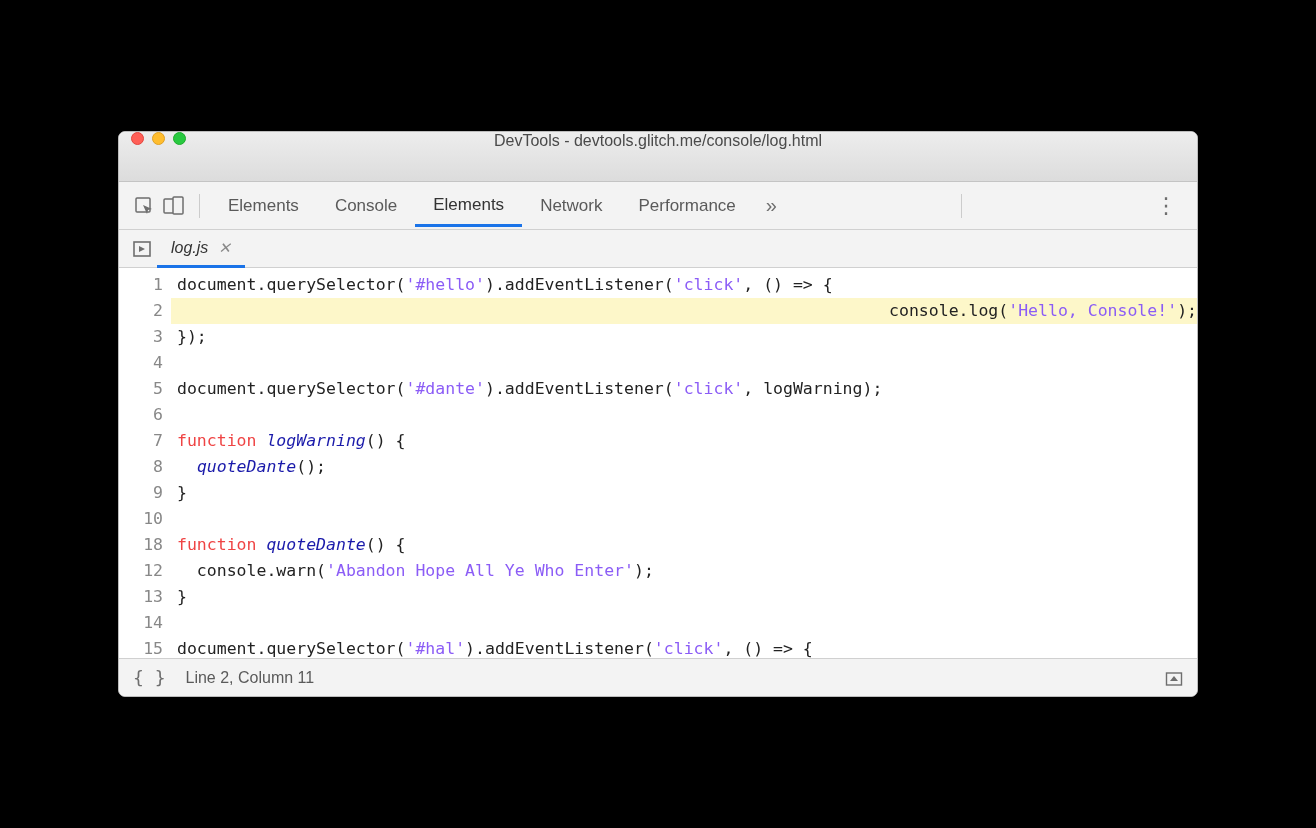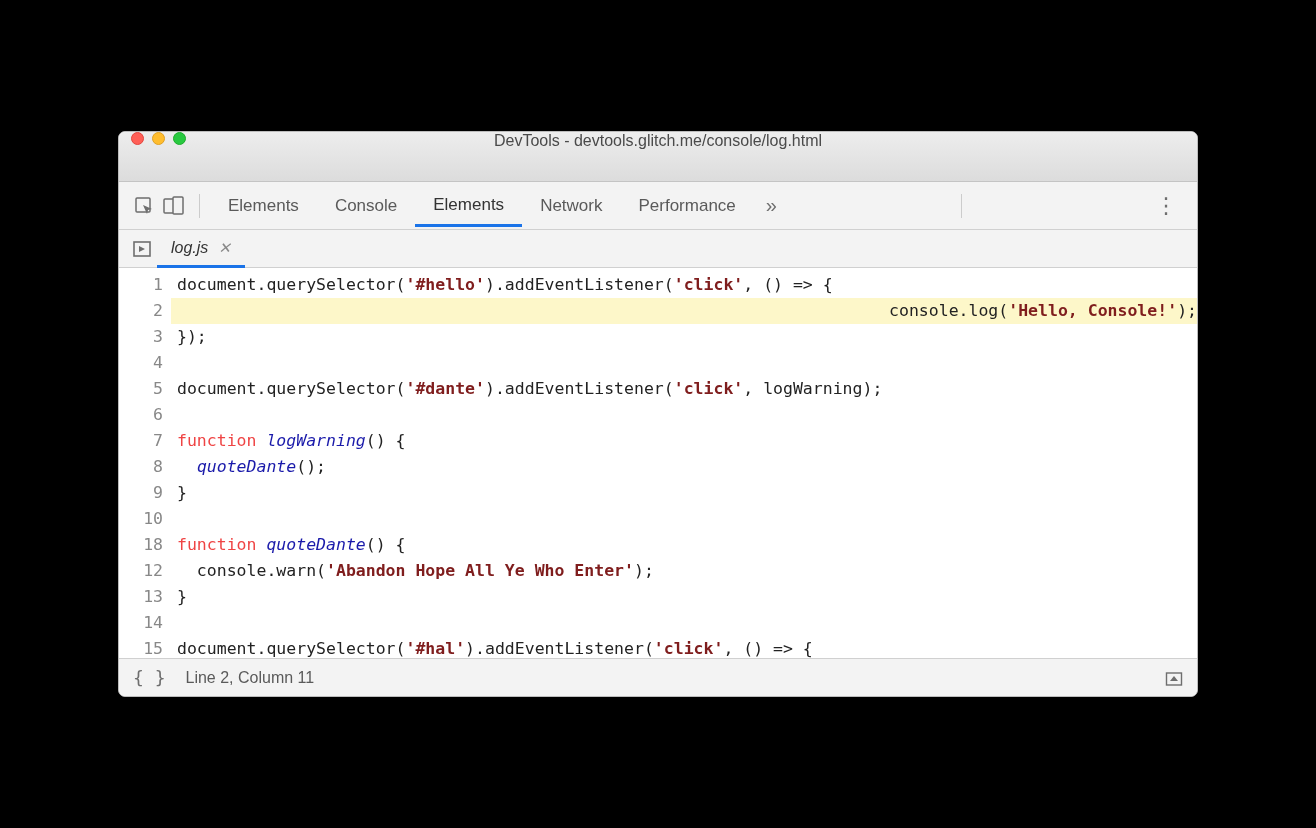--- a/index.html
+++ b/index.html
@@ -123,21 +123,21 @@
   .code {
     flex:1;
     padding: 4px 0;
     white-space: pre;
     color:#222;
   }
   .code .row { height:26px; padding-left:6px;}
   .code .row.hl { background:#fdf7c9;text-align:right; }
   .kw { color:#ef4444; }
   .fn { color:#1a1aaa;font-style:italic; }
-  .str { color:#7f1d1d;font-weight:bold; }
+  .str { color:#8b5cf6; }
   .statusbar {
     height: 38px;
     border-top:1px solid #d0d0d0;
     background:#f3f3f3;
     display:flex;
     align-items:center;
     padding: 0 14px;
     color:#5a5a5a;
     font-size:16px;
     gap: 20px;

